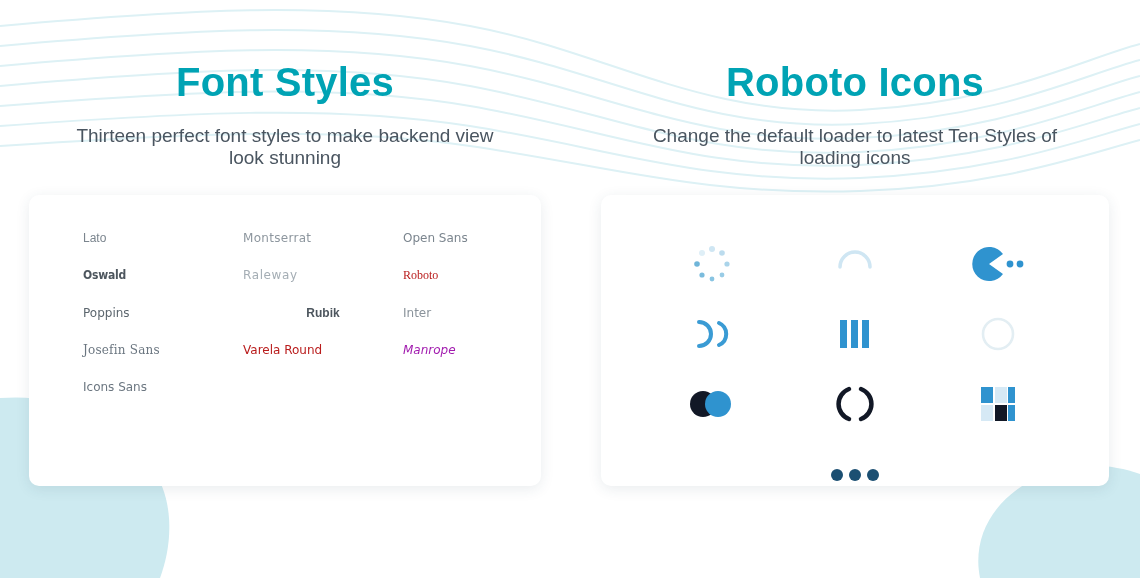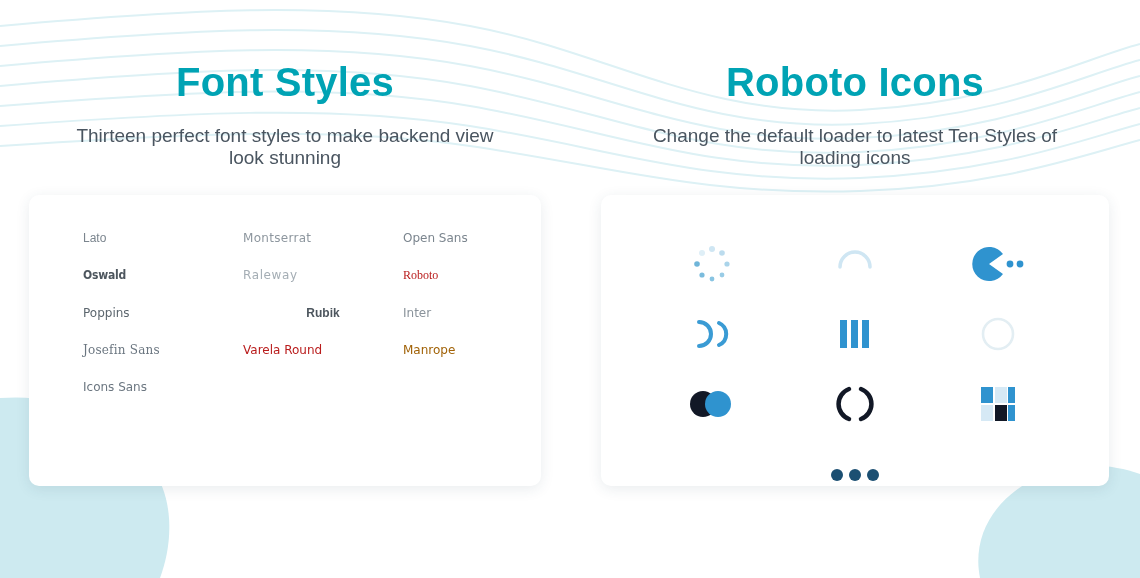--- a/index.html
+++ b/index.html
@@ -99,21 +99,21 @@
   .f-montserrat{ font-family: "DejaVu Sans", sans-serif; color:#8e979f; letter-spacing:.3px;}
   .f-opensans  { font-family: "DejaVu Sans", sans-serif; color:#7b858e; }
   .f-oswald    { font-family: "DejaVu Sans Condensed","Liberation Sans Narrow","Liberation Sans", sans-serif; color:#4d565e; font-weight:bold; letter-spacing:-0.2px; }
   .f-raleway   { font-family: "DejaVu Sans", sans-serif; color:#a4adb4; letter-spacing:.6px;}
   .f-roboto    { font-family: Liberation Serif, serif; color:#b91c1c; }
   .f-poppins   { font-family: "DejaVu Sans", sans-serif; color:#5c666e; }
   .f-rubik     { font-family: "Liberation Sans", sans-serif; color:#4d565e; font-weight:bold;text-align:center; }
   .f-inter     { font-family: "DejaVu Sans", sans-serif; color:#8a939b; }
   .f-josefin   { font-family: "DejaVu Serif", serif; color:#6b7680; font-size:12px; letter-spacing:.2px;}
   .f-varela    { font-family: "DejaVu Sans", sans-serif; color:#b91c1c; }
-  .f-manrope   { font-family: "DejaVu Sans", sans-serif; color:#a16207; }
+  .f-manrope   { font-family: "DejaVu Sans", sans-serif; color:#a21caf;font-style:italic; }
   .f-nunito    { font-family: "DejaVu Sans", sans-serif; color:#6b7680; }
 
   
   .loader-grid {
     display: grid;
     grid-template-columns: repeat(3, 1fr);
     grid-template-rows: repeat(3, 70px);
     align-items: center;
     justify-items: center;
     margin-top: 6px;

